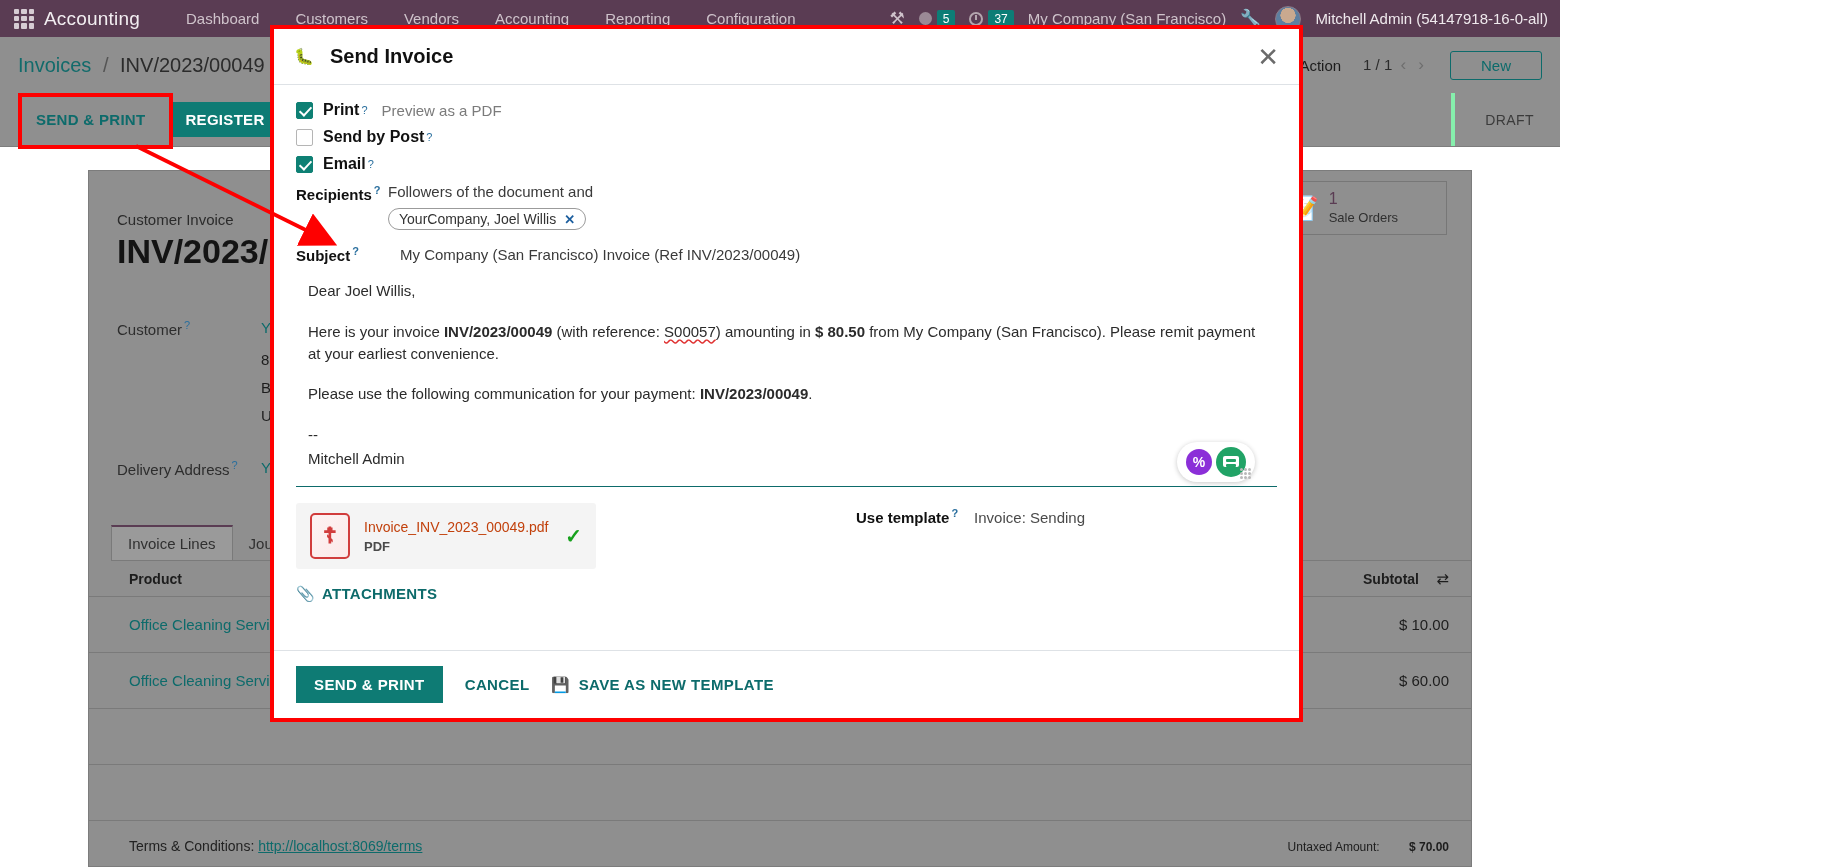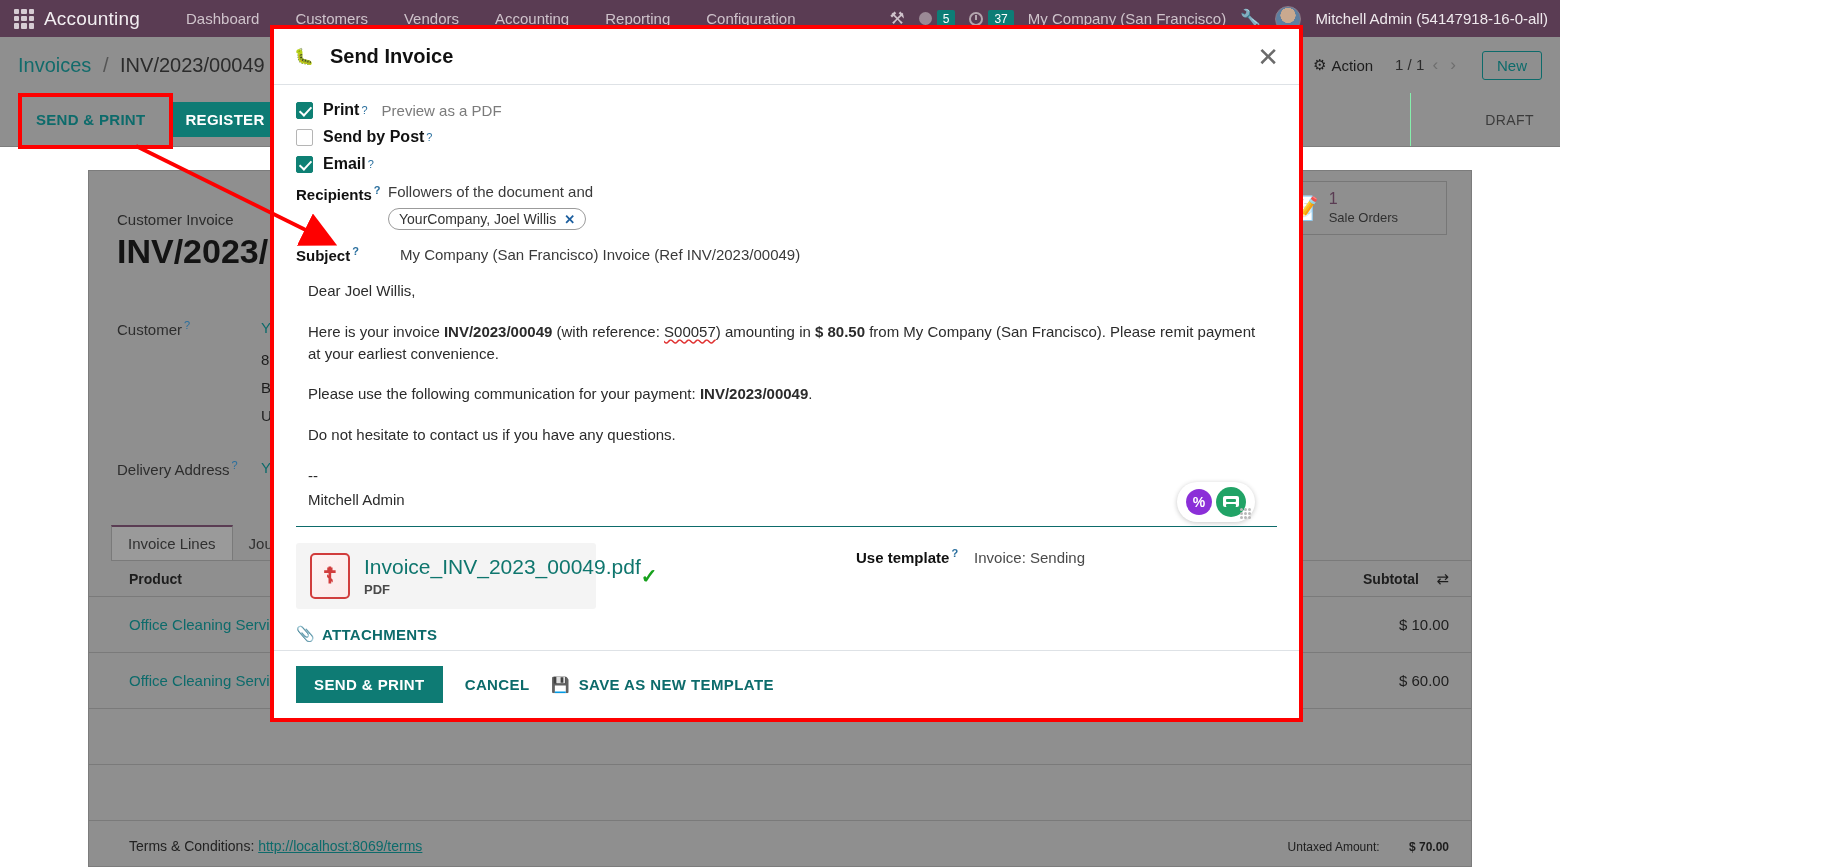--- a/index.html
+++ b/index.html
@@ -47,31 +47,31 @@
   .ctrl { position: absolute; top: 37px; left: 0; right: 0; height: 56px;
     background: #8f8f8f; display: flex; align-items: center; padding: 0 18px; }
   .breadcrumb { font-size: 20px; color: #2b2b2b; }
   .breadcrumb .bc-link { color: #126b6b; }
   .breadcrumb .bc-sep { color: #555; margin: 0 6px; }
   .ctrl-right { margin-left: auto; display: flex; align-items: center; gap: 22px; }
   .action-btn { font-size: 15px; color: #1d1d1d; display: flex; align-items: center; gap: 5px; }
   .pager { font-size: 15px; color: #2b2b2b; }
   .pager-arrow { color: #6e6e6e; font-size: 17px; margin: 0 4px; }
   .new-btn { border: 1px solid #0d6b6b; color: #0d6b6b; background: transparent;
-    font-size: 15px; padding: 5px 14px; border-radius: 3px; }
+    font-size: 15px; padding: 5px 30px; border-radius: 3px; }
 
   
   .btnrow { position: absolute; top: 93px; left: 0; right: 0; height: 54px;
     background: #8f8f8f; border-bottom: 1px solid #7d7d7d; display: flex; align-items: center;
     padding-left: 22px; }
   .flat-btn { font-size: 15px; color: #0d6b6b; padding: 8px 14px; font-weight: bold; letter-spacing:.3px;}
   .solid-btn { font-size: 15px; color: #fff; background: #0e7b74; padding: 9px 16px;
     margin-left: 10px; font-weight: bold; letter-spacing:.3px;}
   .status-wrap { margin-left: auto; display: flex; align-items: stretch; height: 100%;
-    border-left: 1px solid #86efac; padding-left: 44px; }
+    border-left: 4px solid #86efac; }
   .status-seg { display: flex; align-items: center; padding: 0 26px 0 30px; font-size: 14px;
     color: #3b3b3b; letter-spacing: .4px; position: relative; }
   .status-seg.draft { background: #8f8f8f; }
   .status-seg.posted { background: #5a3c53; color: #f0eaee; padding-right: 36px; }
   .status-seg.posted::before { content:""; position:absolute; left:-1px; top:0;
     border-top: 27px solid transparent; border-bottom: 27px solid transparent;
     border-left: 16px solid #8f8f8f; }
 
   
   .sheet { position: absolute; top: 170px; left: 88px; right: 88px; bottom: 0;
@@ -164,21 +164,21 @@
 
   .attach-area { display: flex; align-items: flex-start; margin-top: 16px; }
   .attach-left { width: 420px; flex: 0 0 auto; }
   .file-card { display: flex; align-items: center; background: #f4f4f4; border-radius: 3px;
     padding: 10px 14px; width: 300px; }
   .pdf-ico { width: 40px; height: 46px; border: 2px solid #d13c3c; border-radius: 5px;
     display: flex; align-items: center; justify-content: center;
     background: linear-gradient(135deg,#fdf3f3 0%, #fbe9e9 100%); flex: 0 0 auto; }
   .pdf-ico span { color: #d13c3c; font-size: 22px; font-weight: bold; font-family: "Liberation Serif", serif; }
   .file-meta { margin-left: 14px; }
-  .file-name { font-size: 21px; color: #0f766e; }
+  .file-name { font-size: 14px; color: #c2410c; }
   .file-type { font-size: 13px; font-weight: bold; color: #4a4a4a; margin-top: 3px; }
   .file-check { margin-left: auto; color: #17a11d; font-size: 20px; font-weight: bold; }
   .attach-link { margin-top: 16px; font-size: 15px; font-weight: bold; color: #0d6b6b;
     display: flex; align-items: center; gap: 7px; letter-spacing: .3px; }
 
   .tpl-wrap { margin-left: 140px; display: flex; align-items: baseline; padding-top: 4px; }
   .tpl-lbl { font-size: 15px; font-weight: bold; color: #111; }
   .tpl-val { font-size: 15px; color: #4a4a4a; margin-left: 16px; }
 
   .modal-foot { flex: 0 0 auto; border-top: 1px solid #dee2e6; padding: 14px 22px;
@@ -374,21 +374,20 @@
       </div>
 
       <div class="mailbody">
         <p class="tight">Dear Joel Willis,</p>
         <p style="margin-top:19px;">
           <span>Here is your invoice </span><b>INV/2023/00049</b><span> (with reference: </span><span class="sp">S00057</span><span>) amounting in </span><b>$ 80.50</b><span> from My Company (San Francisco). Please remit payment at your earliest convenience.</span>
         </p>
         <p>
           <span>Please use the following communication for your payment: </span><b>INV/2023/00049</b><span>.</span>
         </p>
-        <p>Do not hesitate to contact us if you have any questions.</p>
         <p class="tight" style="margin-bottom:0;">--</p>
         <p style="margin-bottom:6px;margin-top:2px;">Mitchell Admin</p>
 
         <div class="ai-widget">
           <span class="badge-pct">%</span>
           <span class="badge-bot"></span>
           <span class="grip">
             <i></i>
               <i></i>
               <i></i>

